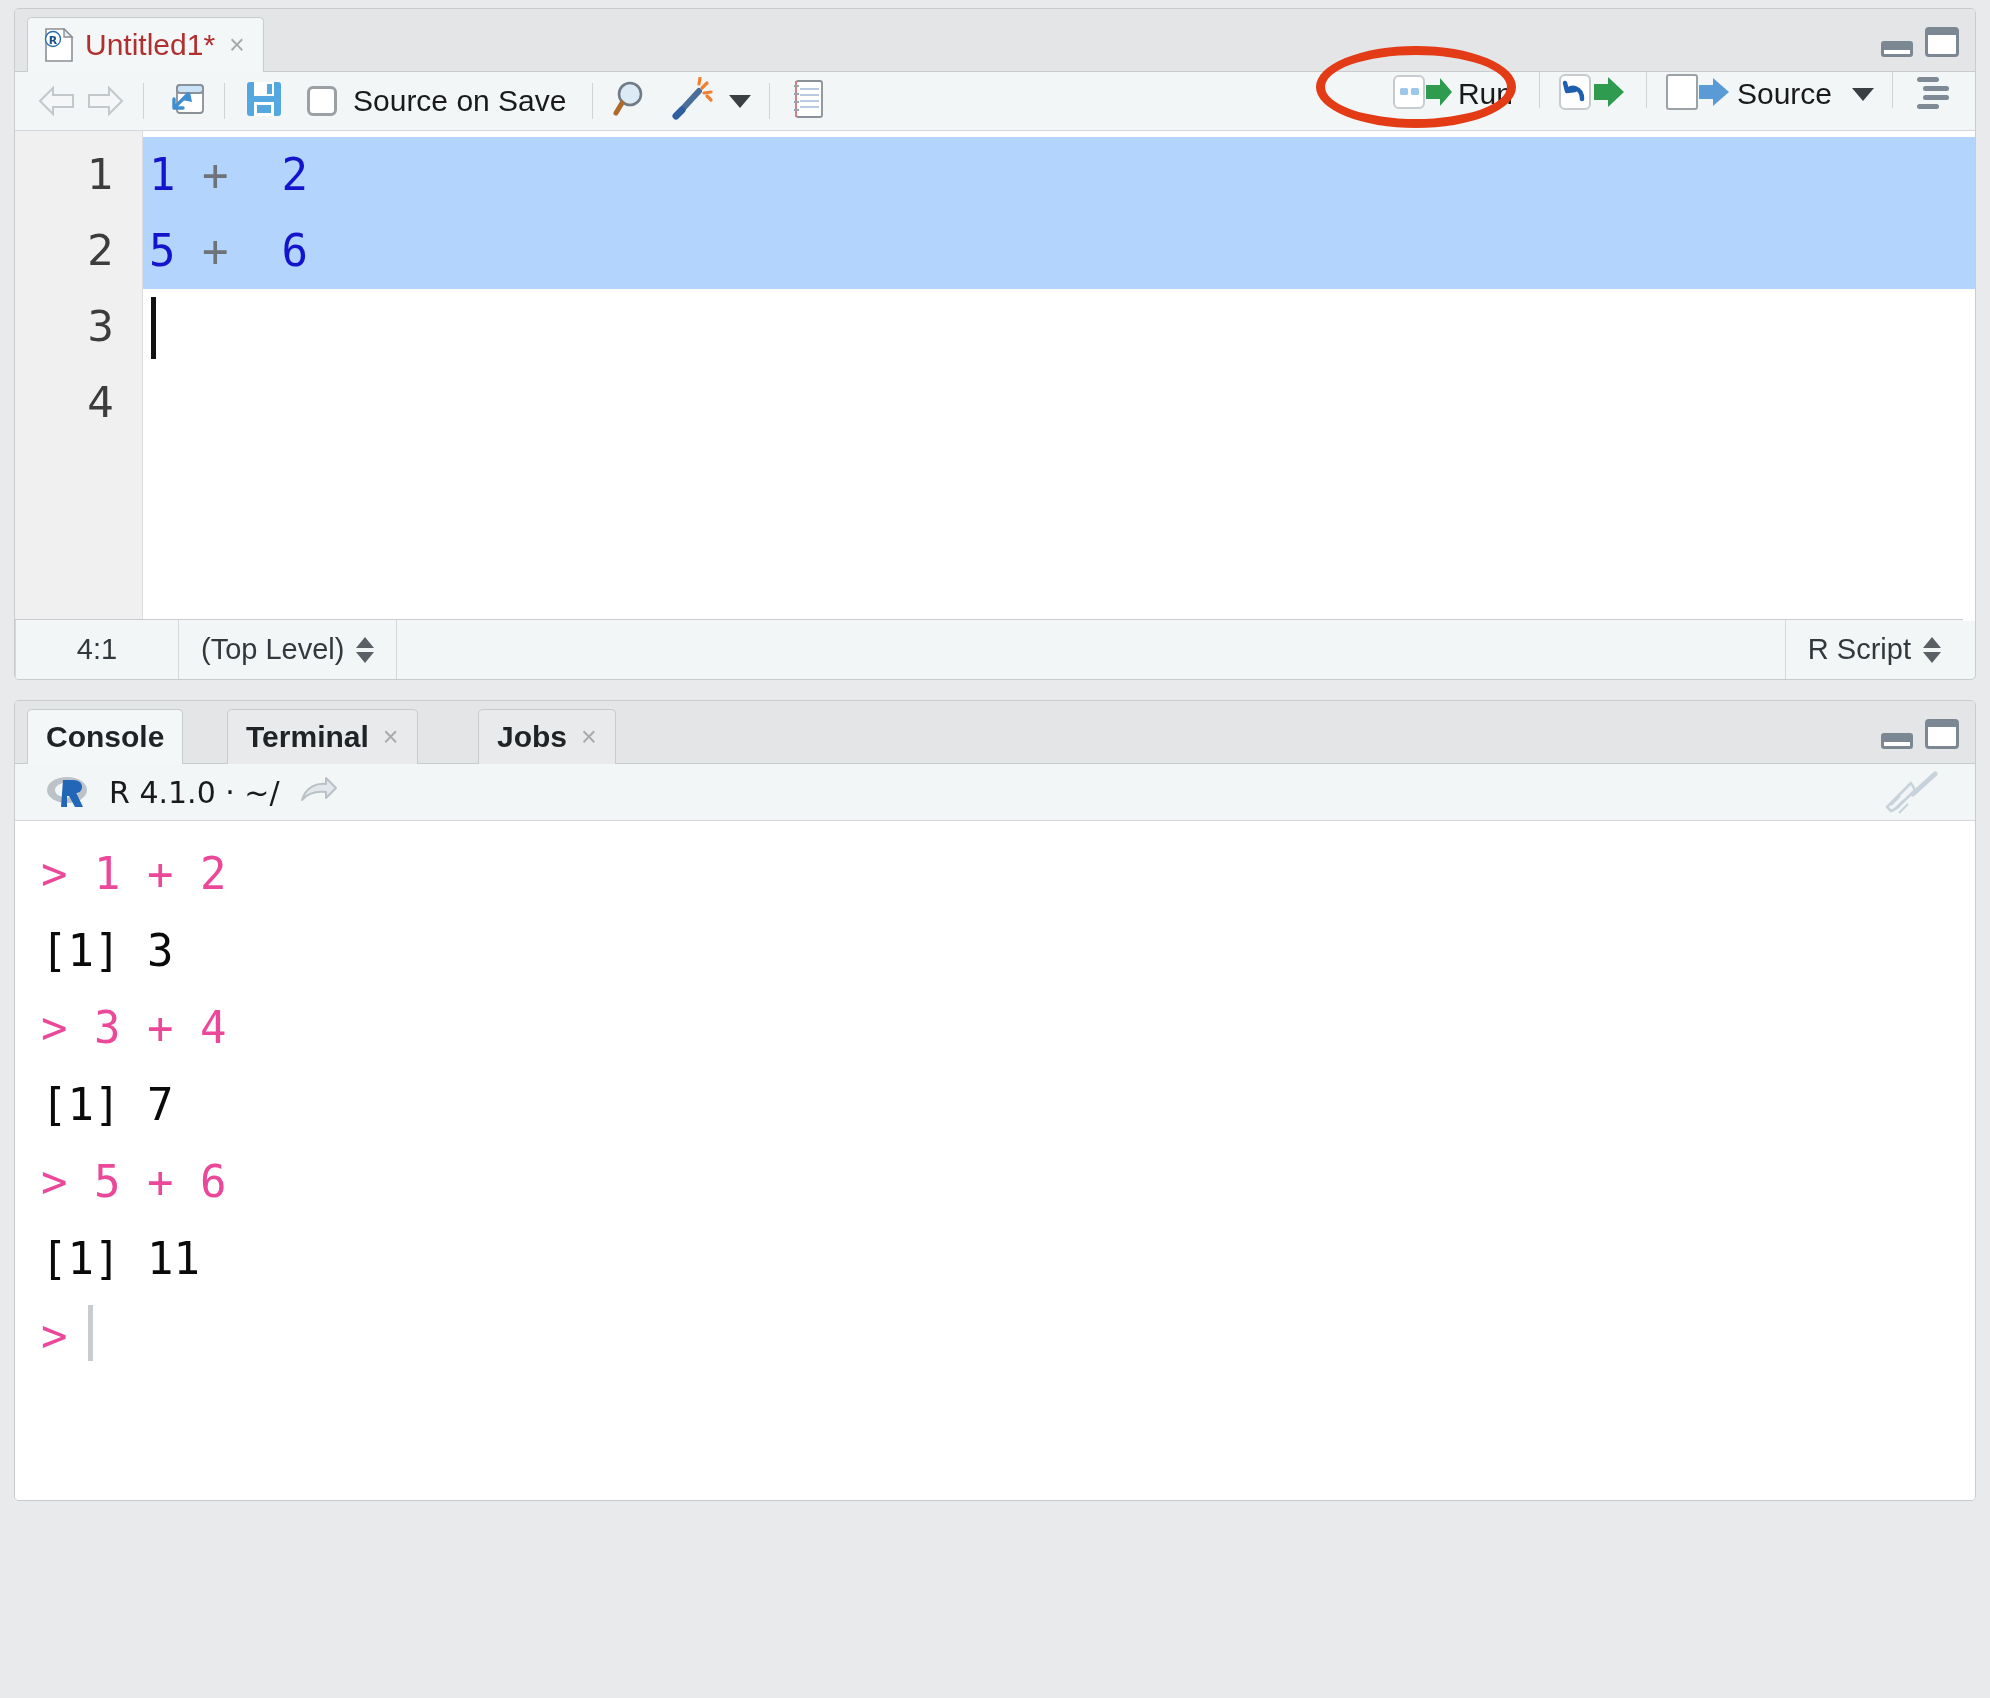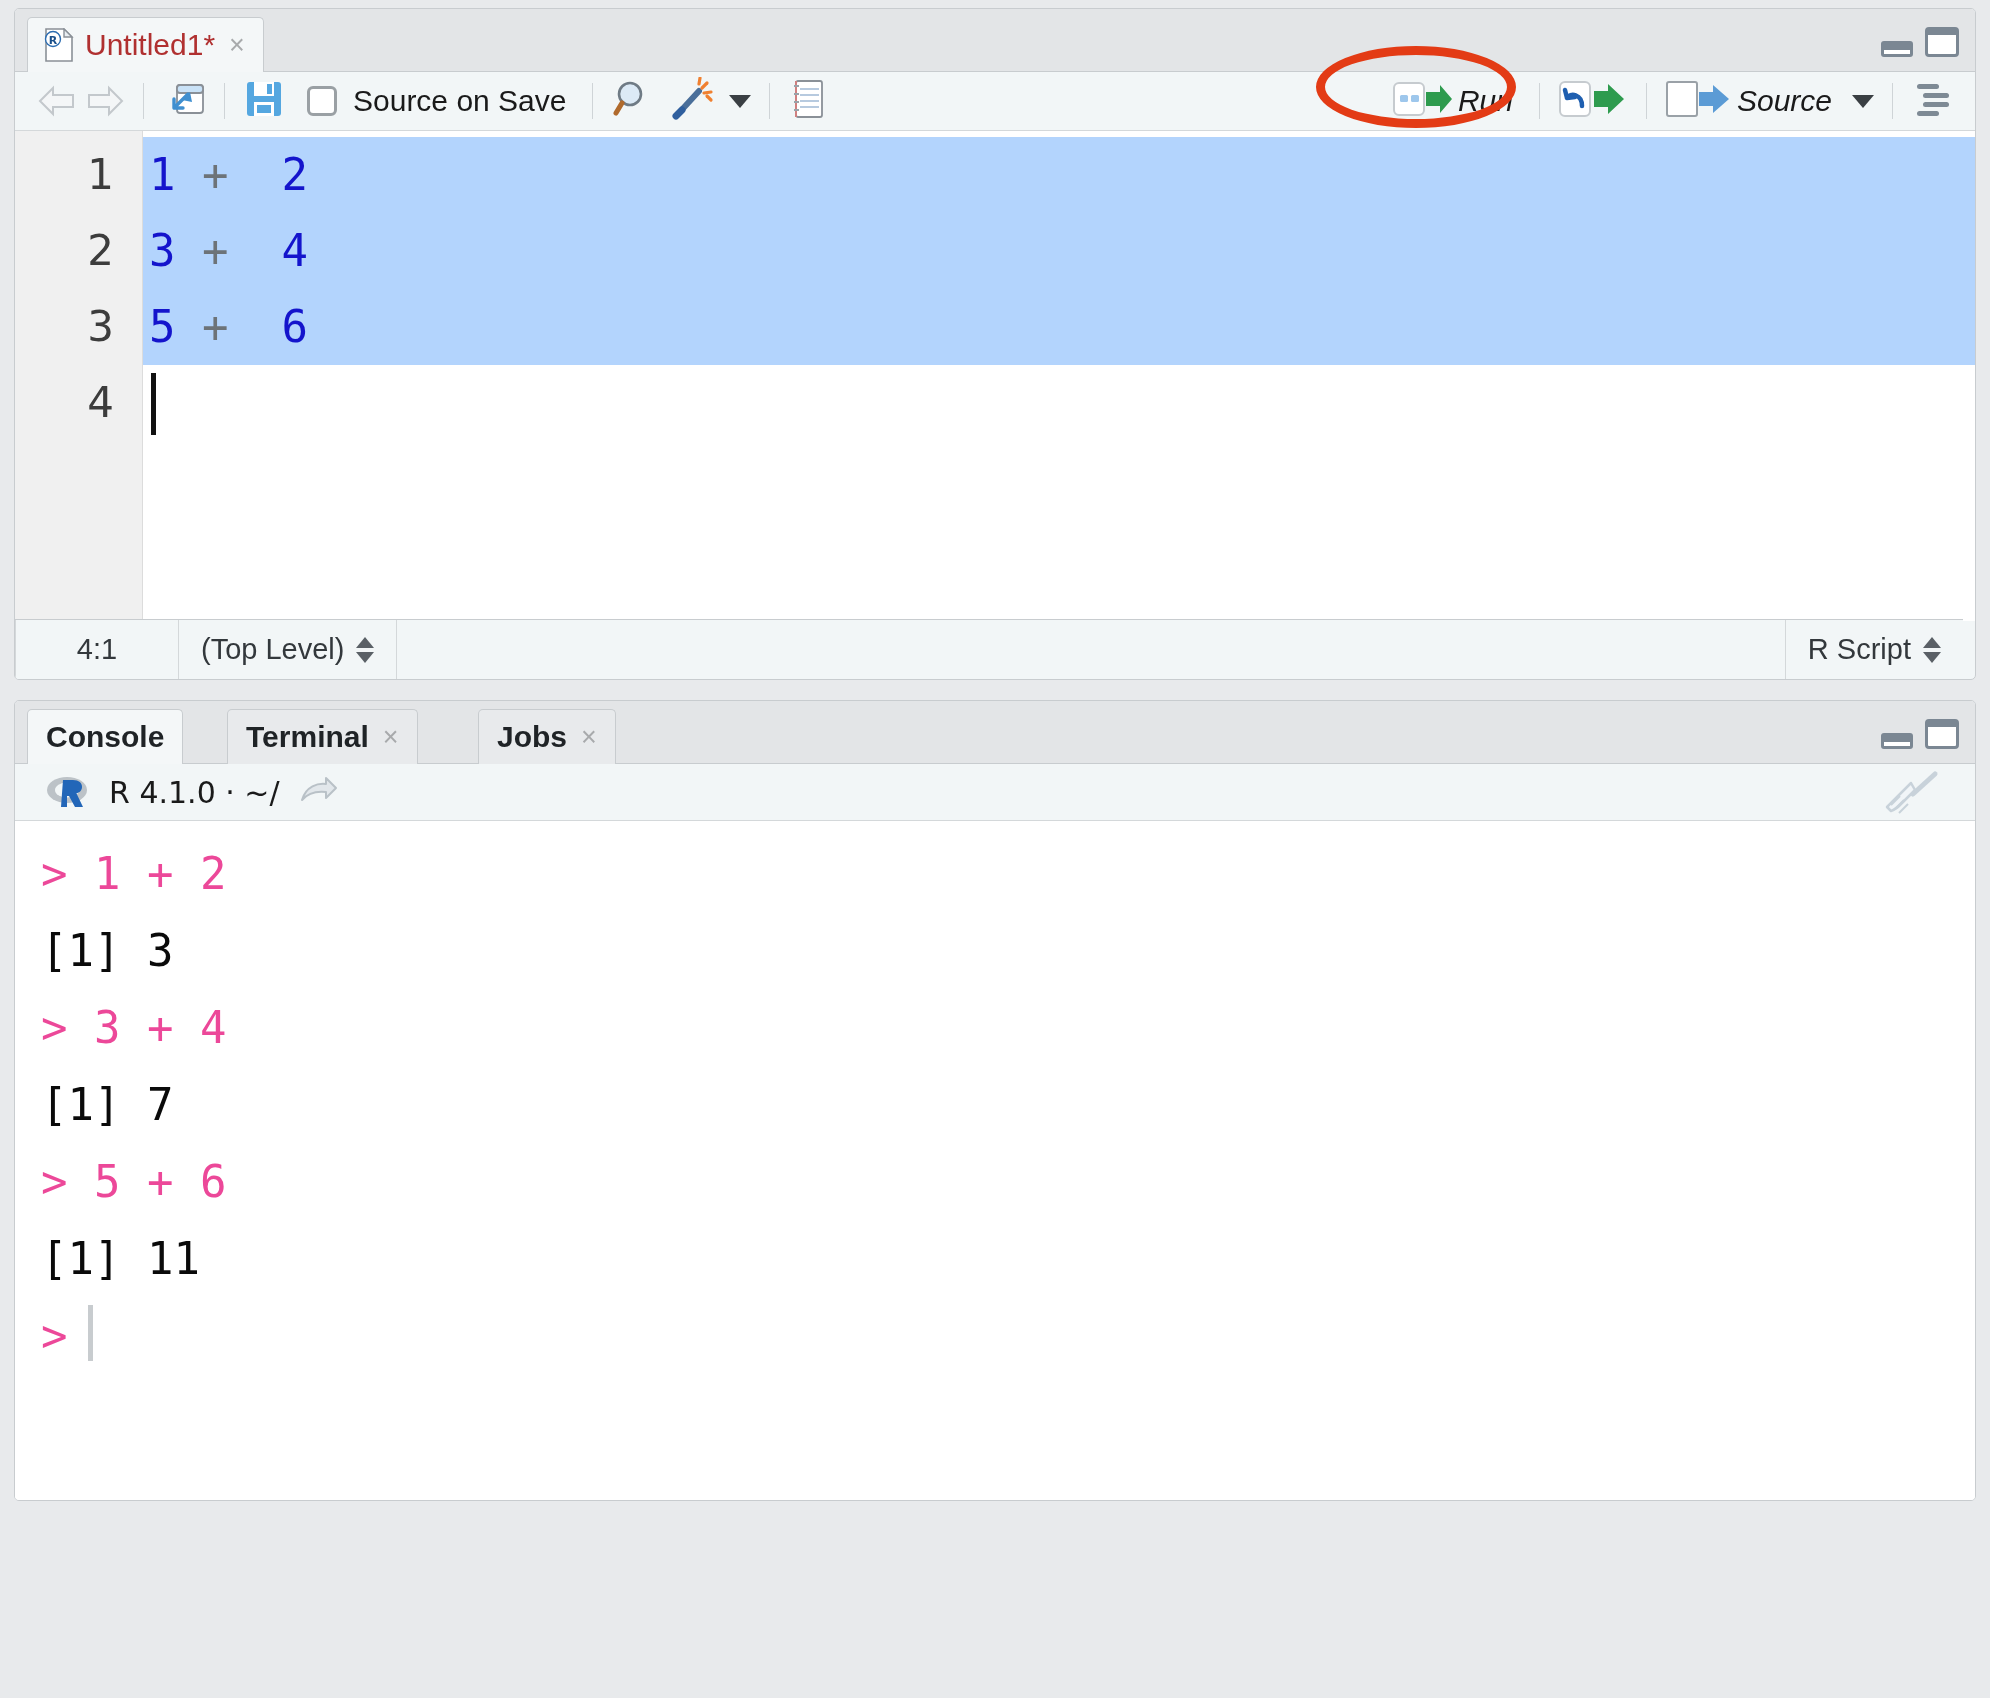--- a/index.html
+++ b/index.html
@@ -154,22 +154,21 @@
     margin-left: 12px;
     flex: 0 0 auto;
   }
 
   .tb-right {
     position: absolute;
     right: 12px;
     top: 0;
     height: 58px;
     display: flex;
-    align-items: center;
-    font-style: italic;
+    align-items: flex-start;
   }
 
   
   .annot-ellipse {
     position: absolute;
     left: 1316px;
     top: 46px;
     width: 200px;
     height: 82px;
     border: 9px solid #e33b15;
@@ -544,21 +543,20 @@
 
     <div class="editor-body">
       <div class="gutter">
         <div class="gutter-num">1</div>
         <div class="gutter-num">2</div>
         <div class="gutter-num">3</div>
         <div class="gutter-num">4</div>
       </div>
       <div class="code-area" id="code-area">
           <div class="code-line sel"><span class="tok-num">1</span><span> </span><span class="tok-op">+</span><span>  </span><span class="tok-num">2</span></div>
-          <div class="code-line sel"><span class="tok-num">3</span><span> </span><span class="tok-op">+</span><span>  </span><span class="tok-num">4</span></div>
           <div class="code-line sel"><span class="tok-num">5</span><span> </span><span class="tok-op">+</span><span>  </span><span class="tok-num">6</span></div>
           <div class="code-line"><span class="ed-caret"></span></div>
         </div>
     </div>
 
     <div class="editor-status">
       <div class="st-cell pos">4:1</div>
       <div class="st-cell">
         <span>(Top Level)</span>
         <span class="updown">

